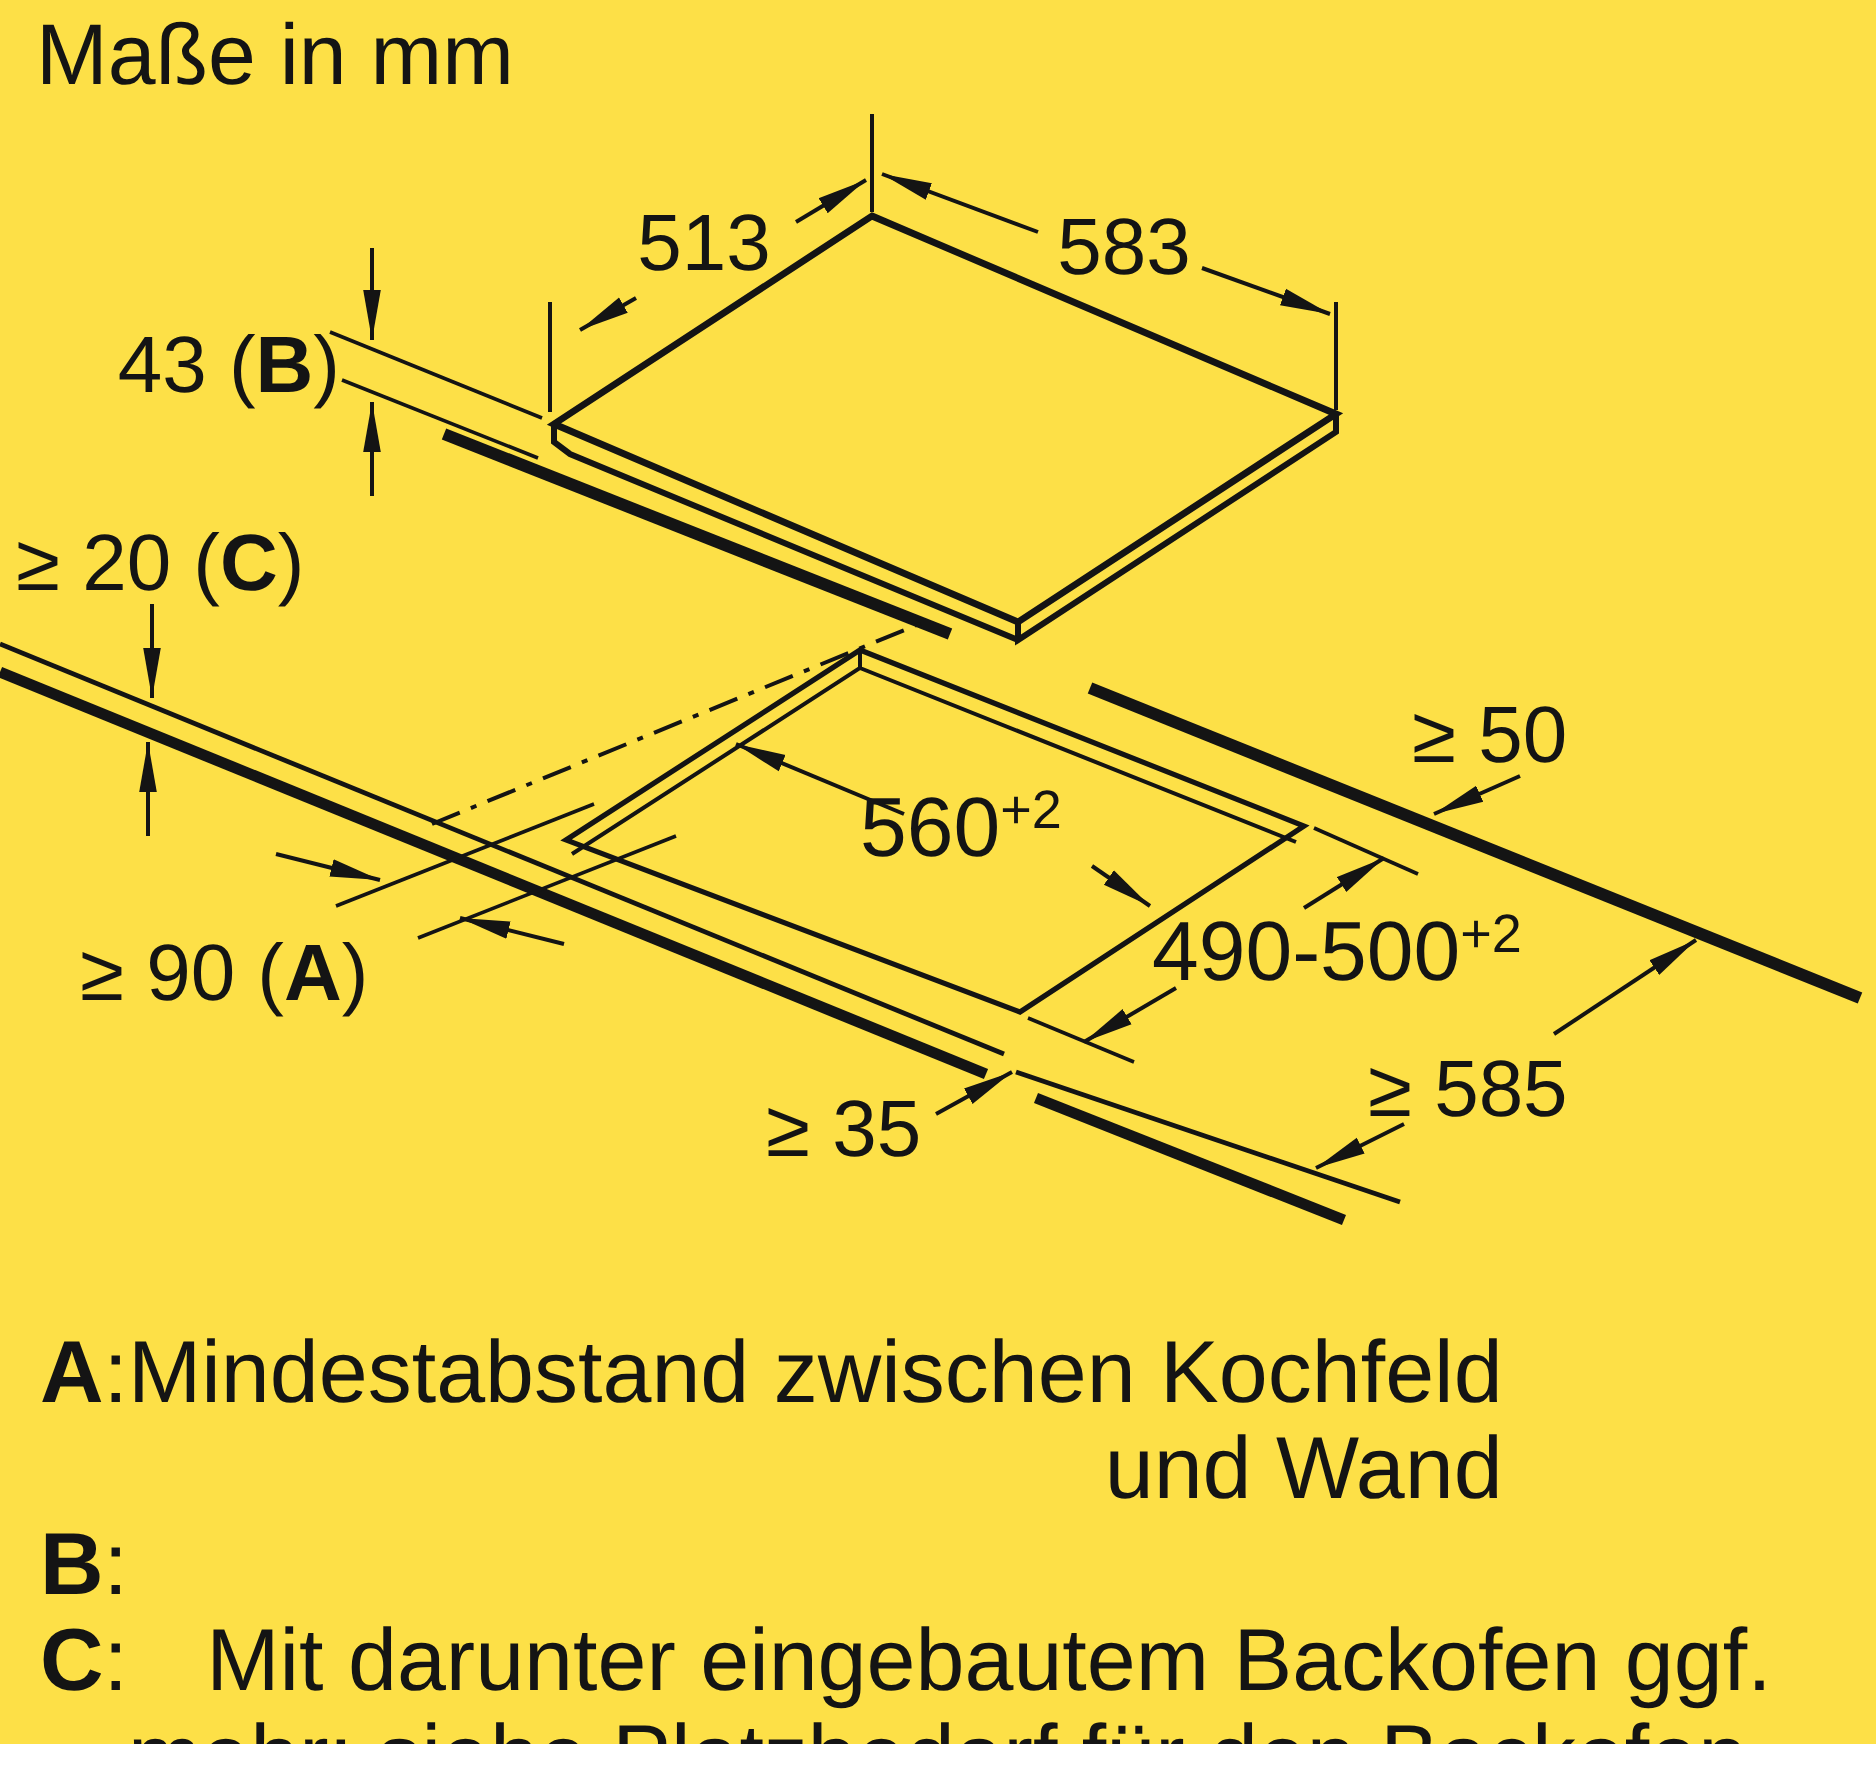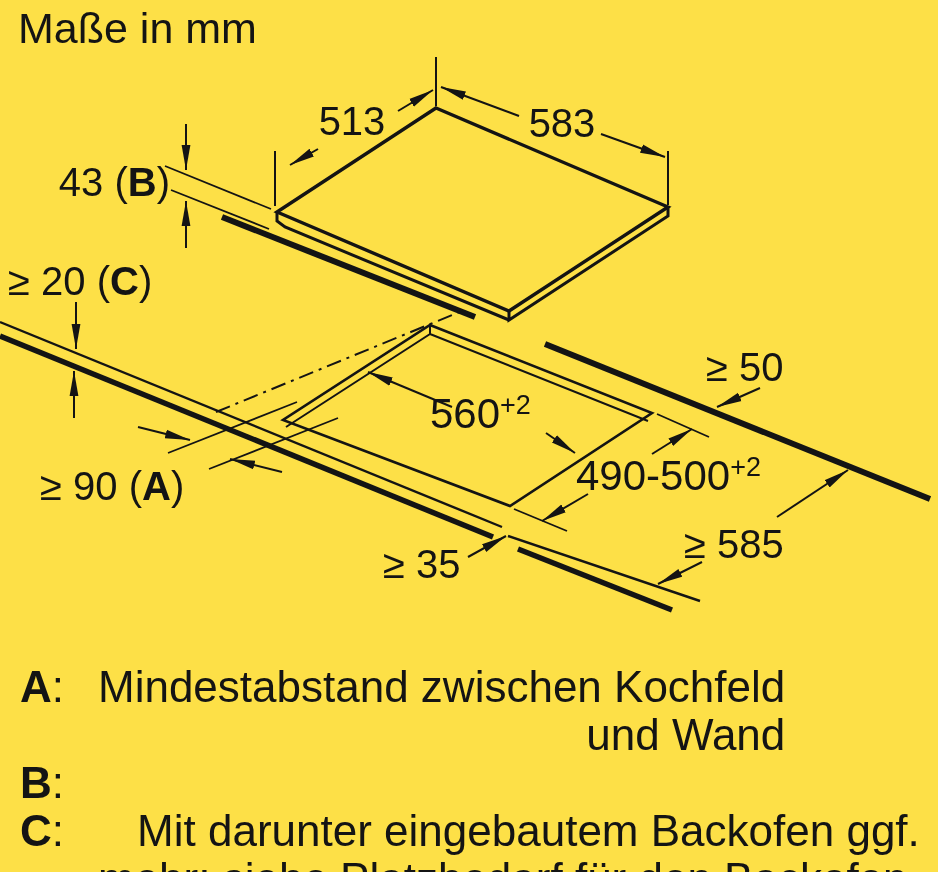--- a/index.html
+++ b/index.html
@@ -15,21 +15,21 @@
   .dimtxt{font-size:40px;}
   .dimtxt-big{font-size:42px;}
   .sup{font-size:27px;}
   .b{font-weight:bold;}
   .legend{
     position:absolute;left:6px;top:663px;width:920px;font-size:44px;line-height:48px;
   }
   .legend-item{display:flex;}
   .legend-key{width:58px;flex:0 0 58px;}
   .legend-key .b{font-weight:bold;}
-  .legend-text{white-space:pre-line;margin-left:34px;}
+  .legend-text{white-space:pre-line;}
 </style>
 </head>
 <body>
 
 <div class="page">
 
   <div class="title">Maße in mm</div>
 
   <svg width="938" height="660" viewBox="0 0 938 660">
     <defs>

